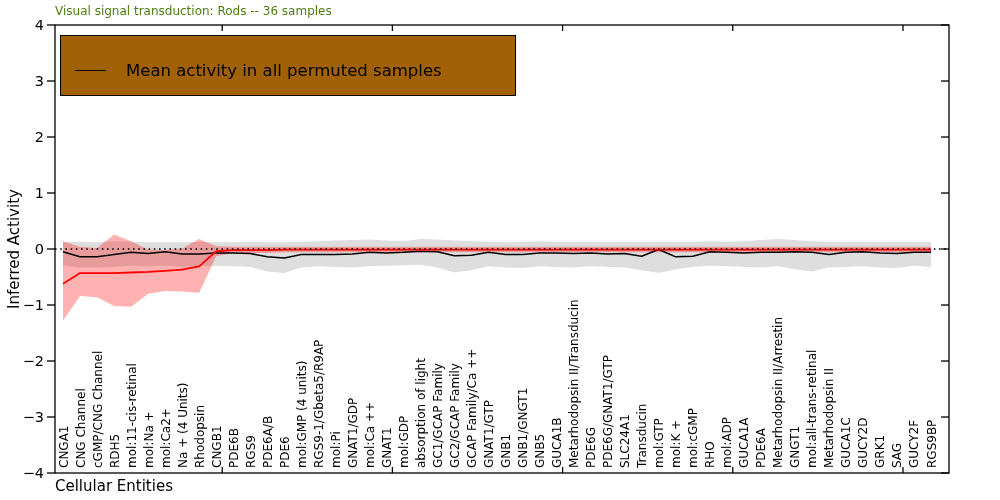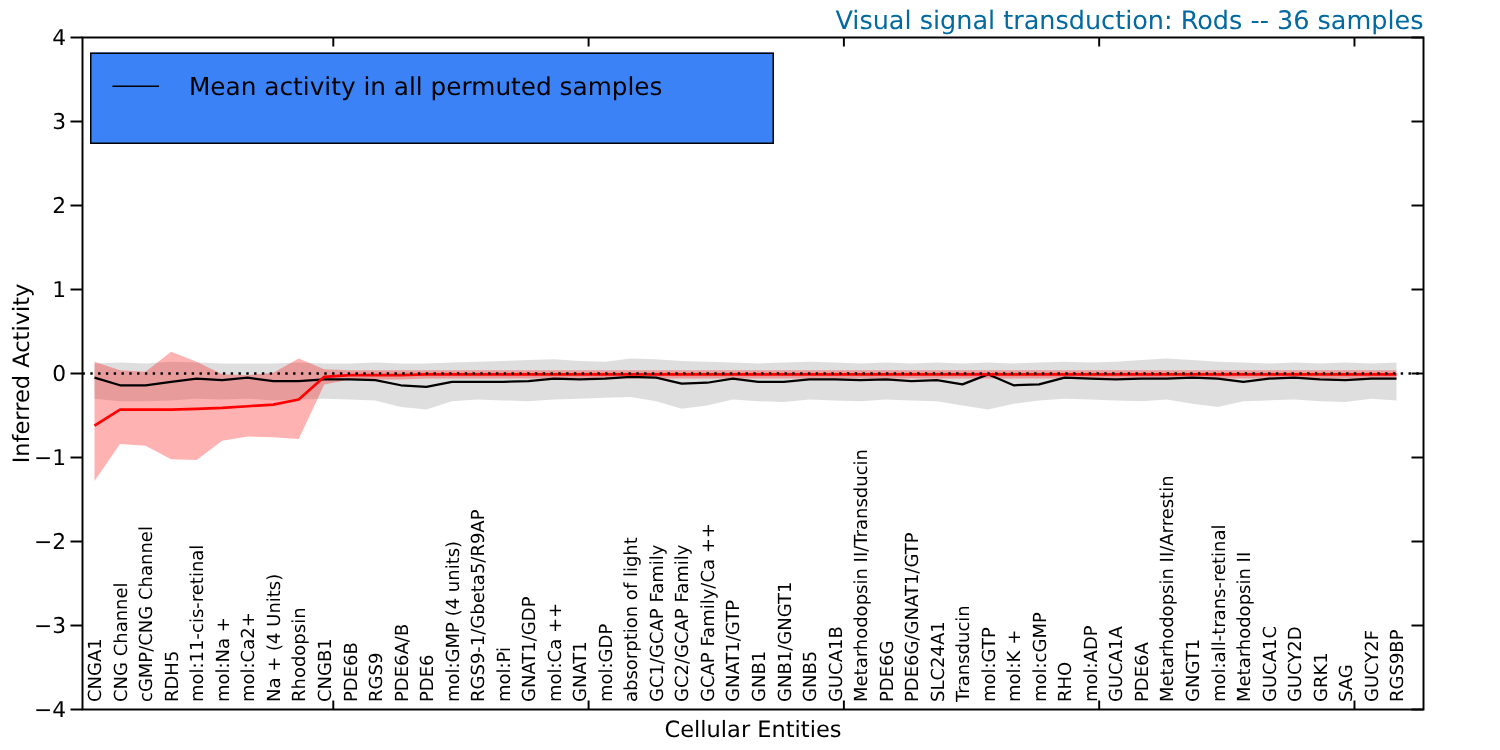--- a/index.html
+++ b/index.html
@@ -1,27 +1,27 @@
 <!DOCTYPE html>
 <html><head>
 <meta charset="utf-8">
 <style>
   html,body{margin:0;padding:0;background:#ffffff;}
   body{font-family:"DejaVu Sans", sans-serif; width:1000px; height:500px; position:relative; overflow:hidden;}
   #stage{position:absolute; left:0; top:0; width:1000px; height:500px;}
   svg{position:absolute; left:0; top:0;}
   svg text{font-family:"DejaVu Sans", sans-serif; fill:#000;}
-  .chart-title{position:absolute; left:55px; top:4px; width:894px; text-align:right;
-    font-size:17px; color:#0369a1; white-space:nowrap;}
-  .x-label{position:absolute; left:55px; top:477px; width:894px; text-align:center;
+  .chart-title{position:absolute; left:55px; top:4px; width:894px; text-align:left;
+    font-size:12px; color:#4d7c0f; white-space:nowrap;}
+  .x-label{position:absolute; left:55px; top:477px; width:894px; text-align:left;
     font-size:15px; color:#000;}
   .y-label{position:absolute; left:14px; top:249px; transform:translate(-50%,-50%) rotate(-90deg);
     font-size:15px; color:#000; white-space:nowrap;}
   .legend{position:absolute; left:60px; top:35px; width:456px; height:61px; box-sizing:border-box;
-    background:#3b82f6; border:1.5px solid #000; padding-top:8px;}
+    background:#a16207; border:1.5px solid #000; padding-top:21px;}
   .legend-row{display:flex; align-items:center; height:25px; margin:1px 0;}
   .legend-line{display:inline-block; width:31px; height:0; border-top:1.7px solid #000;
     margin-left:14px; margin-right:20px; flex:0 0 auto;}
   .legend-text{font-size:16.5px; color:#000; white-space:nowrap;}
 </style>
 </head>
 <body>
 
 <div id="stage">
   <svg id="chart-svg" width="1000" height="500">

